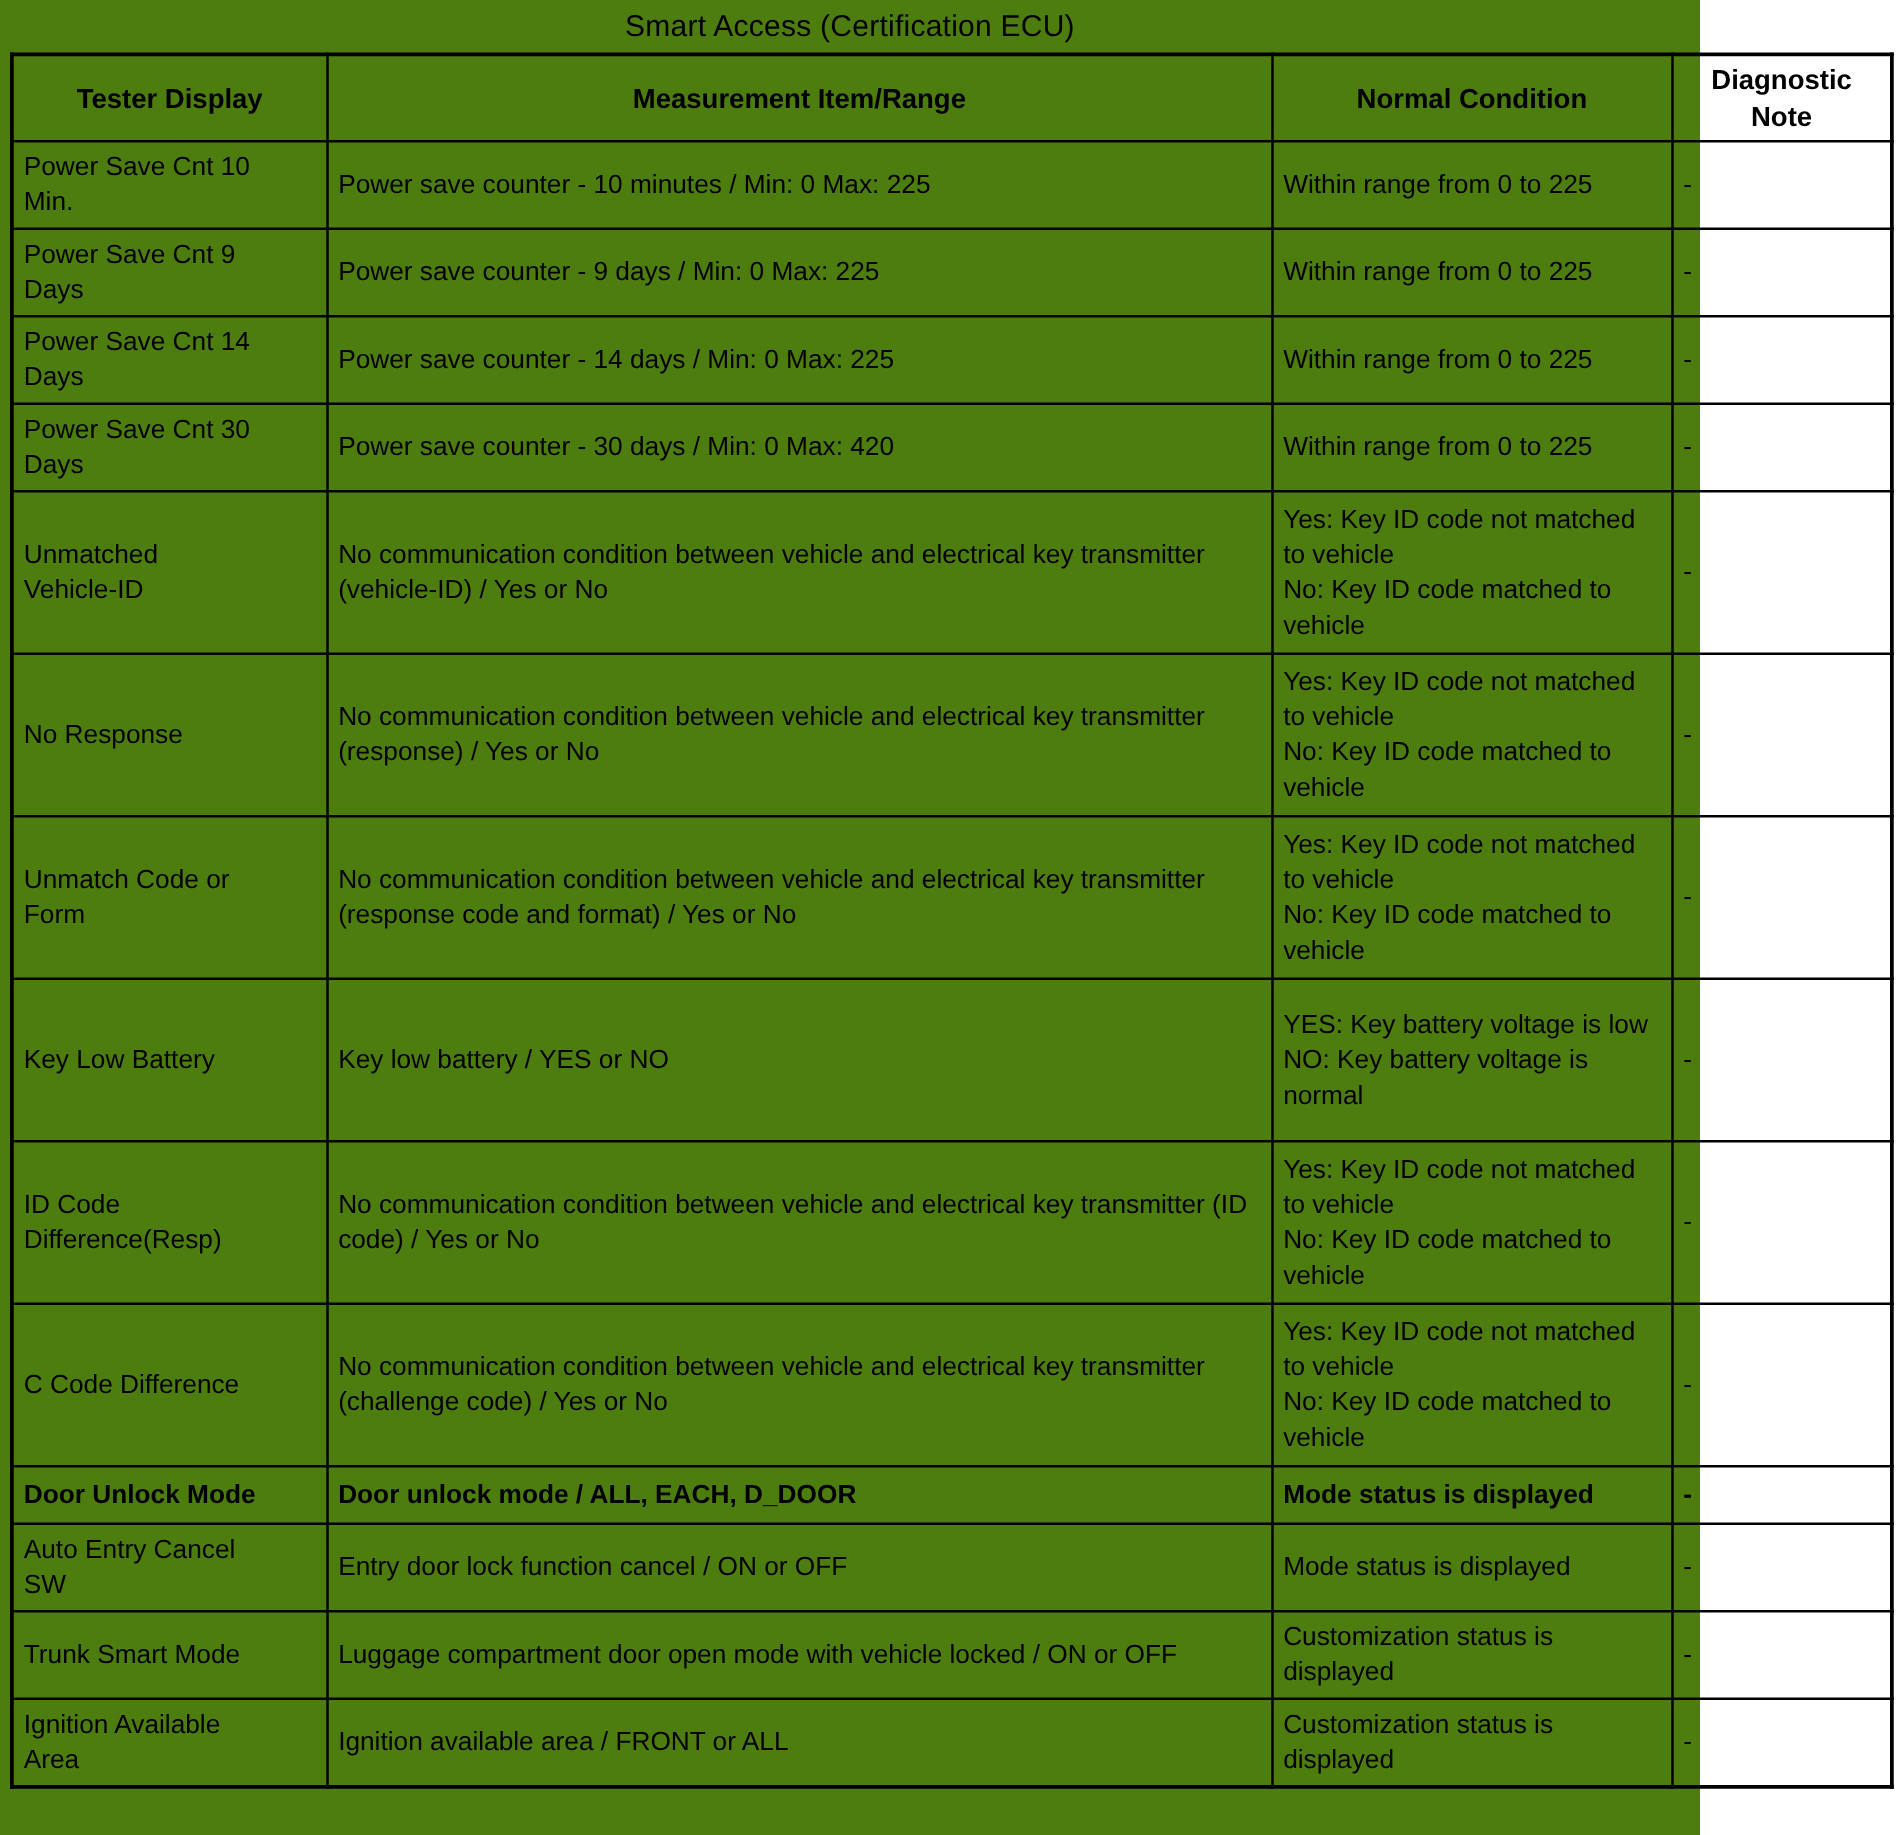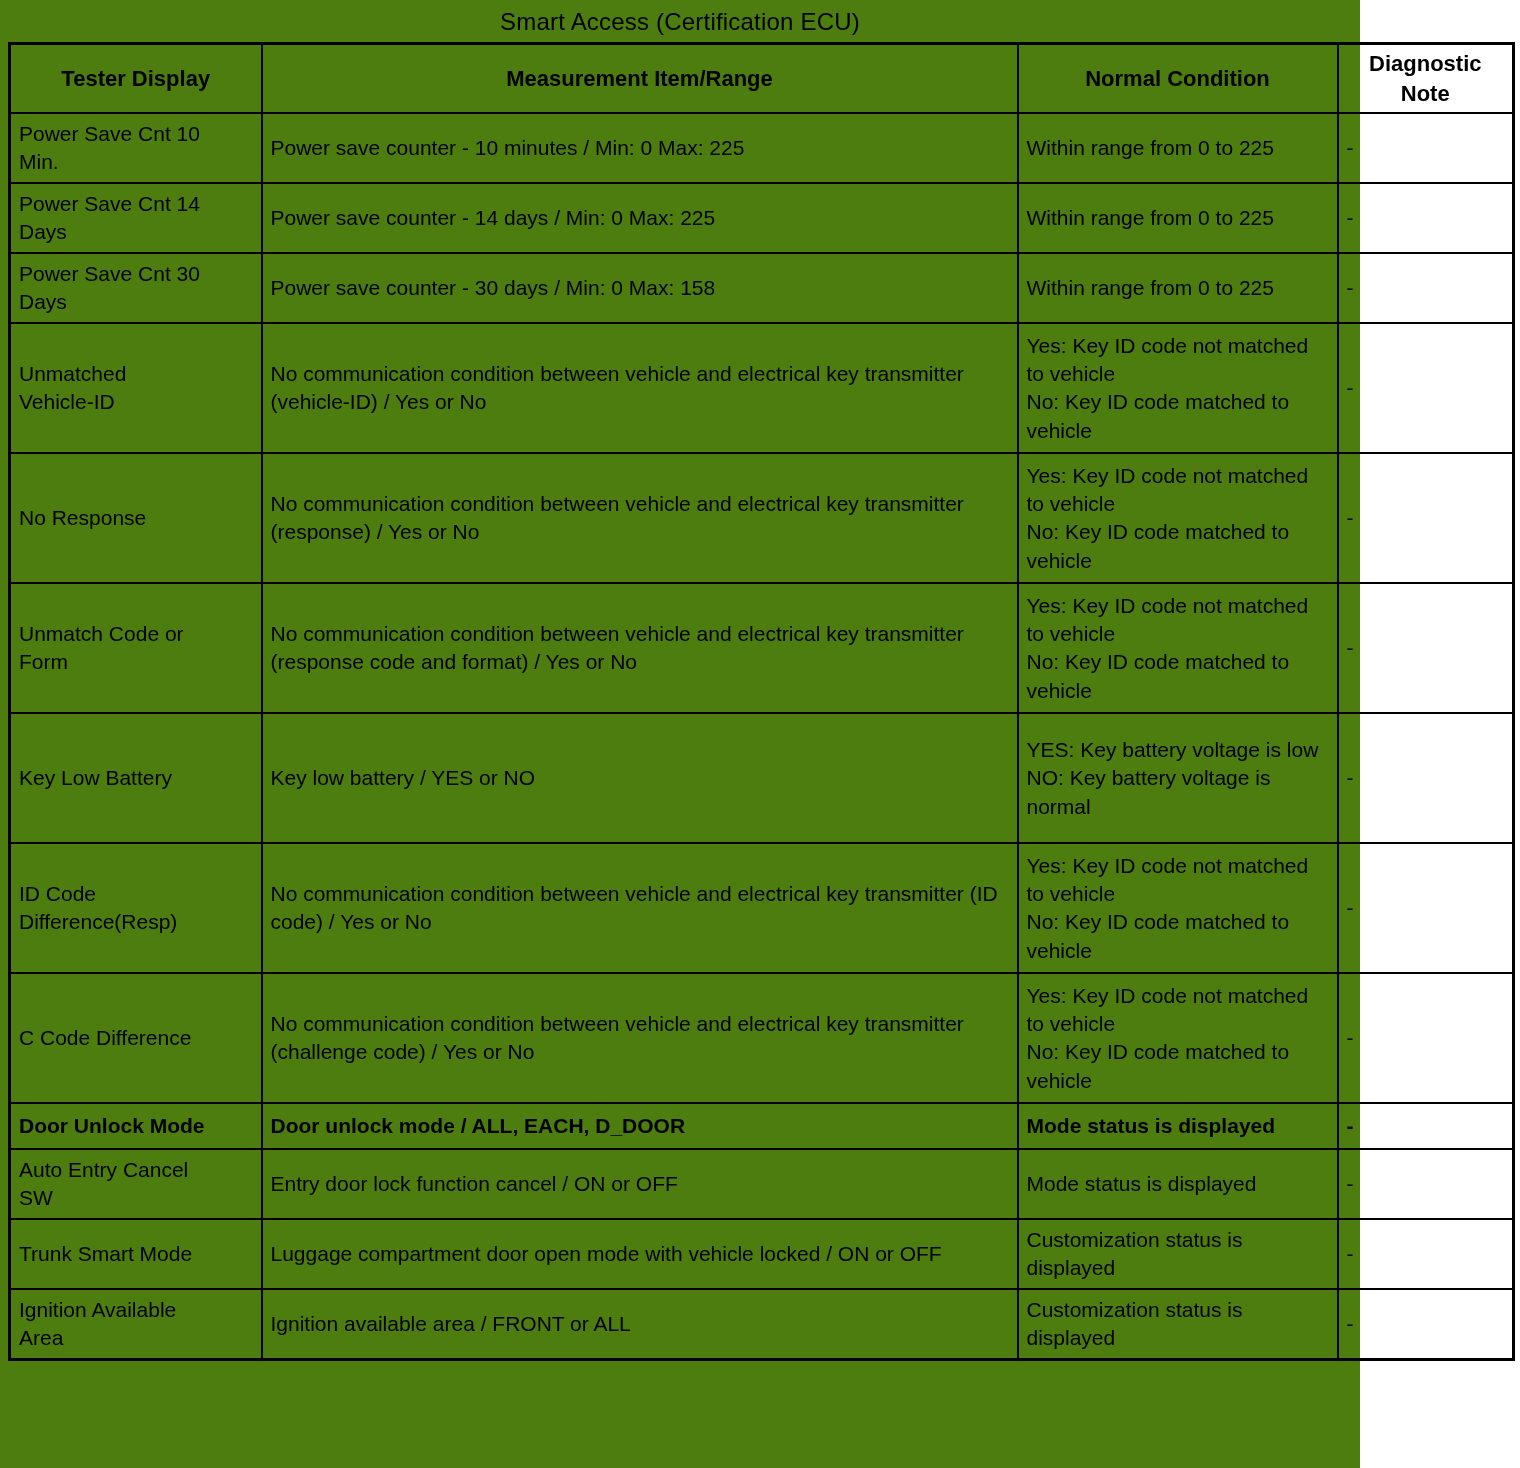--- a/index.html
+++ b/index.html
@@ -82,30 +82,37 @@
     </thead>
     <tbody>
         <tr class="med">
           <td>Power Save Cnt 10
 Min.</td>
           <td>Power save counter - 10 minutes / Min: 0 Max: 225</td>
           <td>Within range from 0 to 225</td>
           <td>-</td>
         </tr>
         <tr class="med">
+          <td>Power Save Cnt 9
+Days</td>
+          <td>Power save counter - 9 days / Min: 0 Max: 225</td>
+          <td>Within range from 0 to 225</td>
+          <td>-</td>
+        </tr>
+        <tr class="med">
           <td>Power Save Cnt 14
 Days</td>
           <td>Power save counter - 14 days / Min: 0 Max: 225</td>
           <td>Within range from 0 to 225</td>
           <td>-</td>
         </tr>
         <tr class="med">
           <td>Power Save Cnt 30
 Days</td>
-          <td>Power save counter - 30 days / Min: 0 Max: 158</td>
+          <td>Power save counter - 30 days / Min: 0 Max: 420</td>
           <td>Within range from 0 to 225</td>
           <td>-</td>
         </tr>
         <tr class="tall">
           <td>Unmatched
 Vehicle-ID</td>
           <td>No communication condition between vehicle and electrical key transmitter (vehicle-ID) / Yes or No</td>
           <td>Yes: Key ID code not matched to vehicle
 No: Key ID code matched to vehicle</td>
           <td>-</td>

